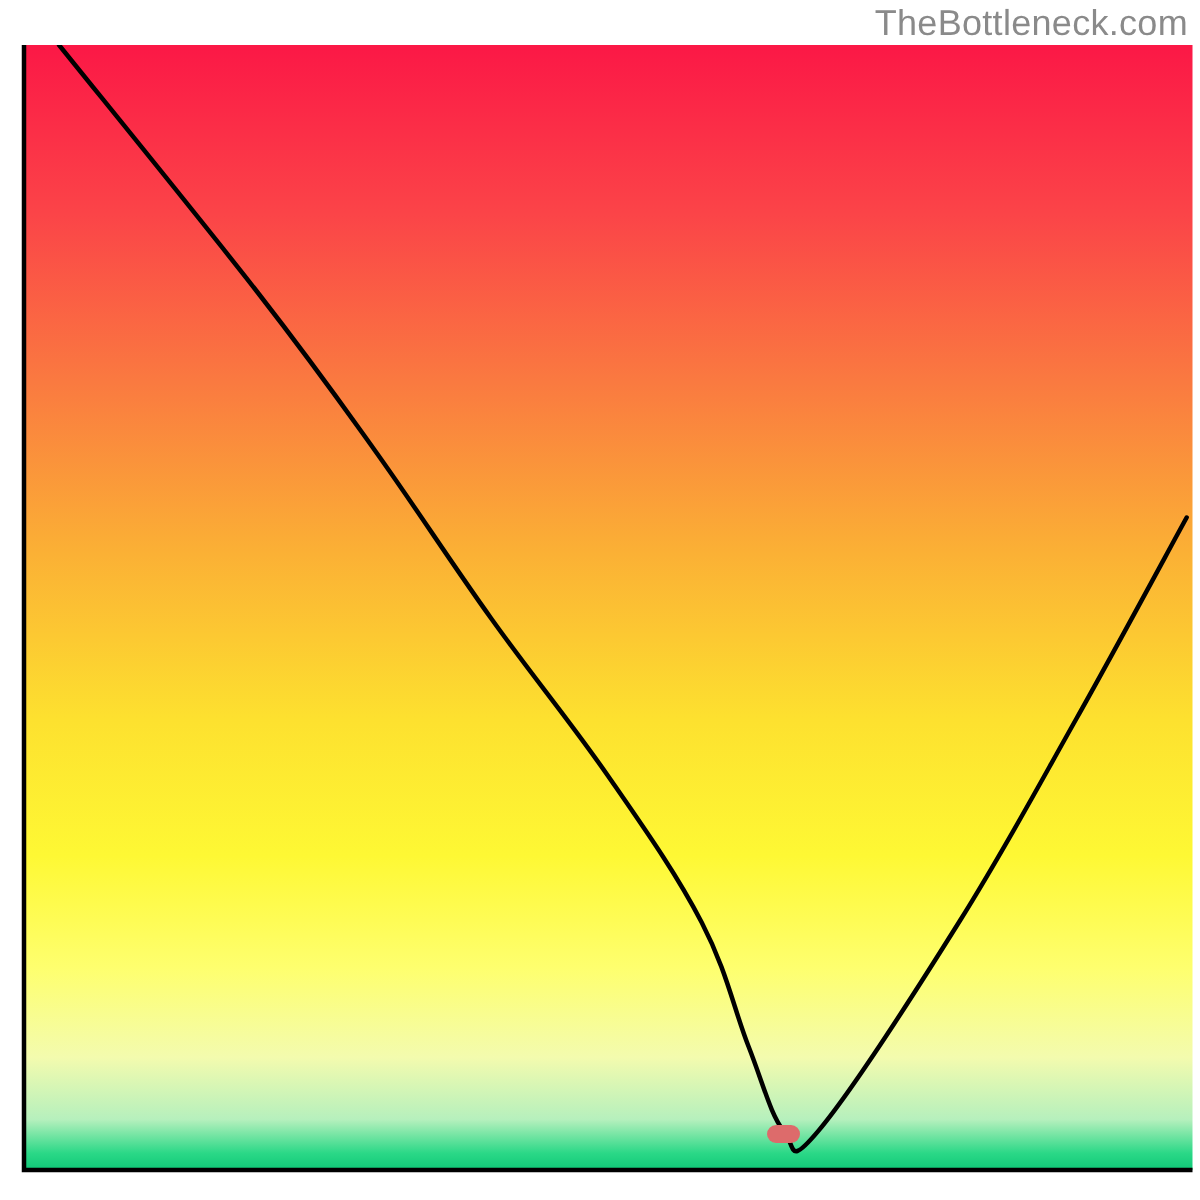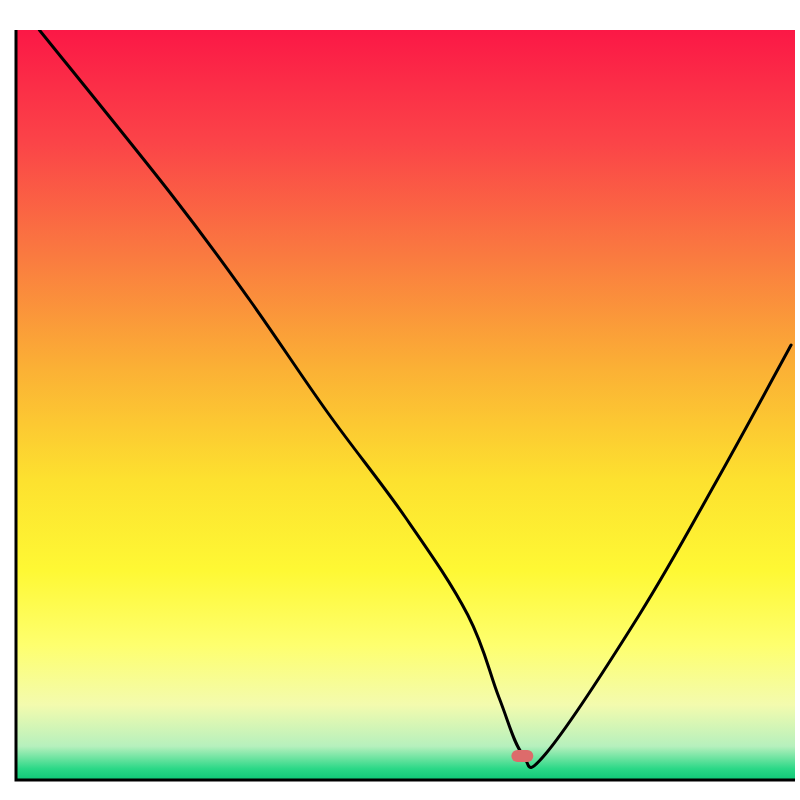--- a/index.html
+++ b/index.html
@@ -25,20 +25,21 @@
     letter-spacing: 0.2px;
     font-weight: 500;
     z-index: 10;
   }
   svg { display: block; }
 </style>
 </head>
 <body>
 
 <div class="chart-container">
+  <div class="watermark">TheBottleneck.com</div>
   <svg id="chart-svg" width="800" height="800" viewBox="0 0 800 800">
     <defs>
       <linearGradient id="bg-grad" x1="0" y1="0" x2="0" y2="1">
           <stop offset="0%" stop-color="#fb1846"></stop>
           <stop offset="15%" stop-color="#fb4448"></stop>
           <stop offset="30%" stop-color="#fa7a40"></stop>
           <stop offset="45%" stop-color="#fbb035"></stop>
           <stop offset="60%" stop-color="#fde12f"></stop>
           <stop offset="72%" stop-color="#fef834"></stop>
           <stop offset="82%" stop-color="#feff6e"></stop>

